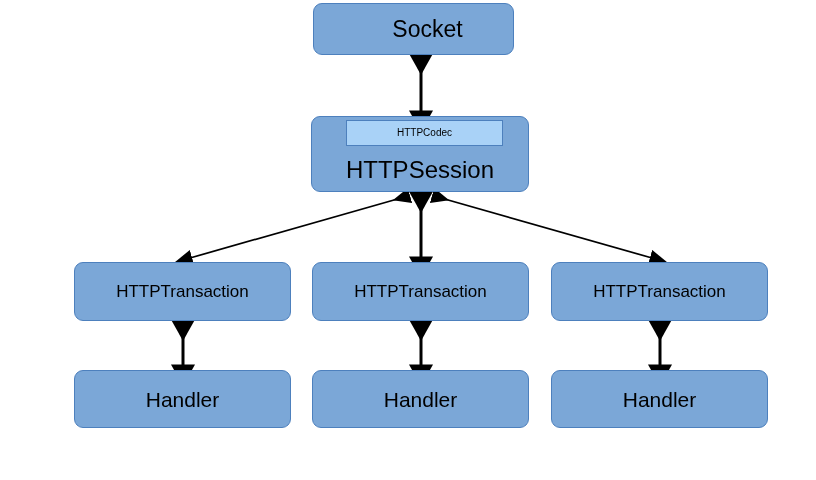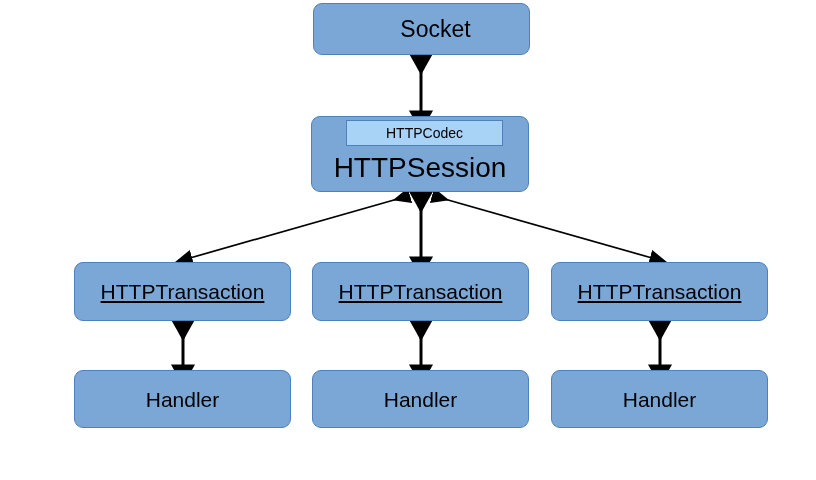--- a/index.html
+++ b/index.html
@@ -42,62 +42,62 @@
   .node-label {
     display: block;
     text-align: center;
     line-height: 1;
     white-space: nowrap;
   }
   
   #node-socket {
     left: 313px;
     top: 3px;
-    width: 217px;
+    width: 201px;
     height: 52px;
     padding-left: 28px;
   }
   #node-socket .node-label { font-size: 23px; }
 
   
   #node-httpsession {
     left: 311px;
     top: 116px;
     width: 218px;
     height: 76px;
     align-items: flex-end;
     justify-content: center;
     padding-bottom: 9px;
   }
-  #node-httpsession > .node-label { font-size: 28px; }
+  #node-httpsession > .node-label { font-size: 24px; }
 
   
   #node-httpcodec {
     position: absolute;
     box-sizing: border-box;
     left: 34px;
     top: 3px;
     width: 157px;
     height: 26px;
     background: #a9d2f7;
     border: 1.5px solid #4d80bd;
     border-radius: 0;
     display: flex;
     align-items: center;
     justify-content: center;
     z-index: 4;
   }
-  #node-httpcodec .node-label { font-size: 14px; }
+  #node-httpcodec .node-label { font-size: 10px; }
 
   
   .row-transaction {
     top: 262px;
     height: 59px;
   }
-  .row-transaction .node-label { font-size: 21px; text-decoration: underline; }
+  .row-transaction .node-label { font-size: 17px; }
 
   
   .row-handler {
     top: 370px;
     height: 58px;
     align-items: center;
   }
   .row-handler .node-label { font-size: 21px; }
 
   .col-1 { left: 74px;  width: 217px; }

